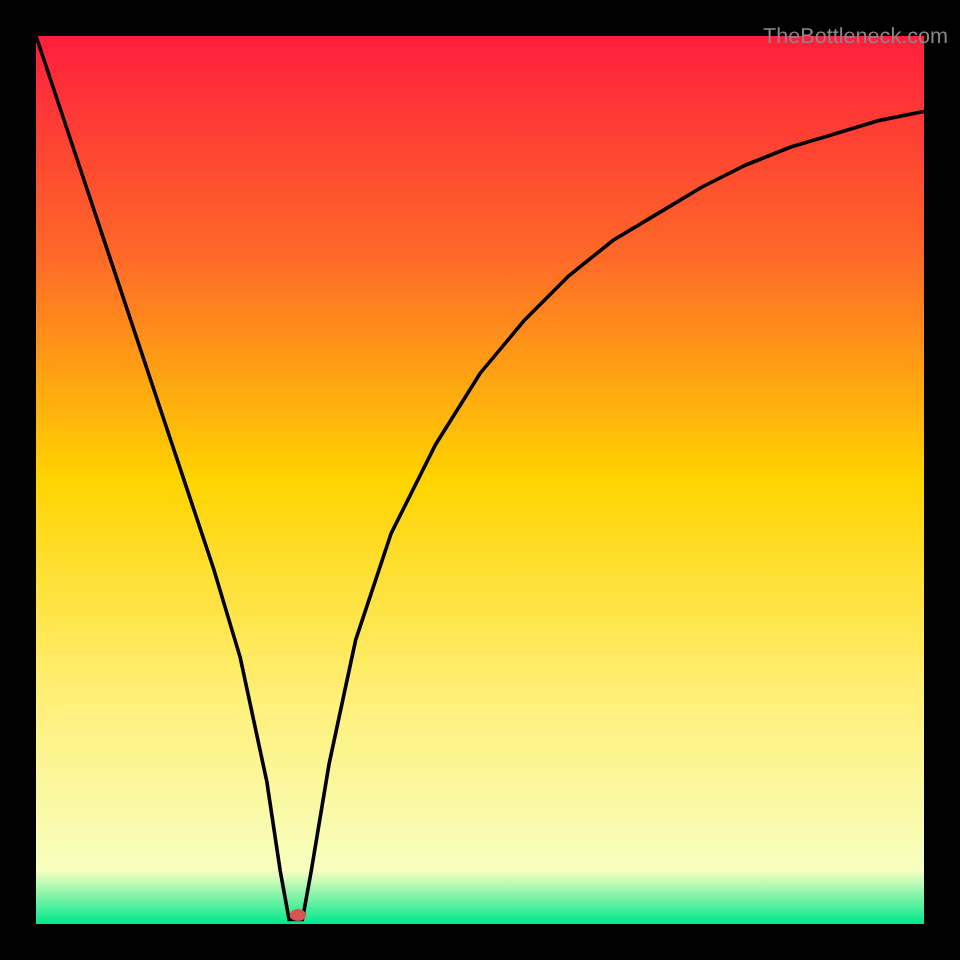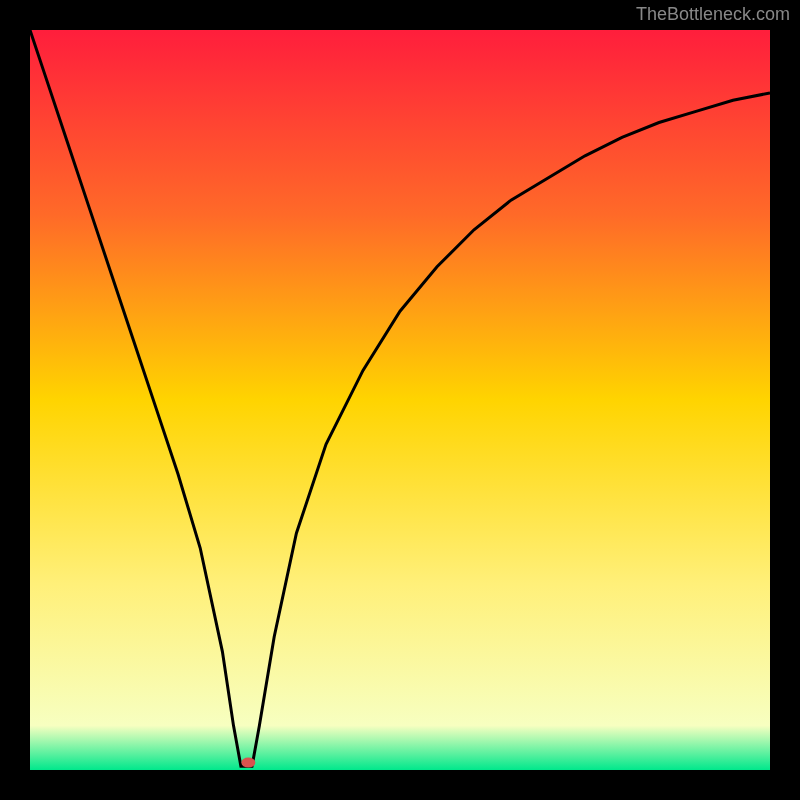--- a/index.html
+++ b/index.html
@@ -6,21 +6,21 @@
     margin: 0;
     padding: 0;
     width: 800px;
     height: 800px;
     background: #000;
     font-family: Arial, Helvetica, sans-serif;
     position: relative;
   }
   .attribution {
     position: absolute;
-    top: 4px;
+    top: 20px;
     right: 10px;
     color: #888;
     font-size: 18px;
     font-weight: normal;
     z-index: 10;
   }
   .frame {
     position: absolute;
     left: 30px;
     top: 30px;

